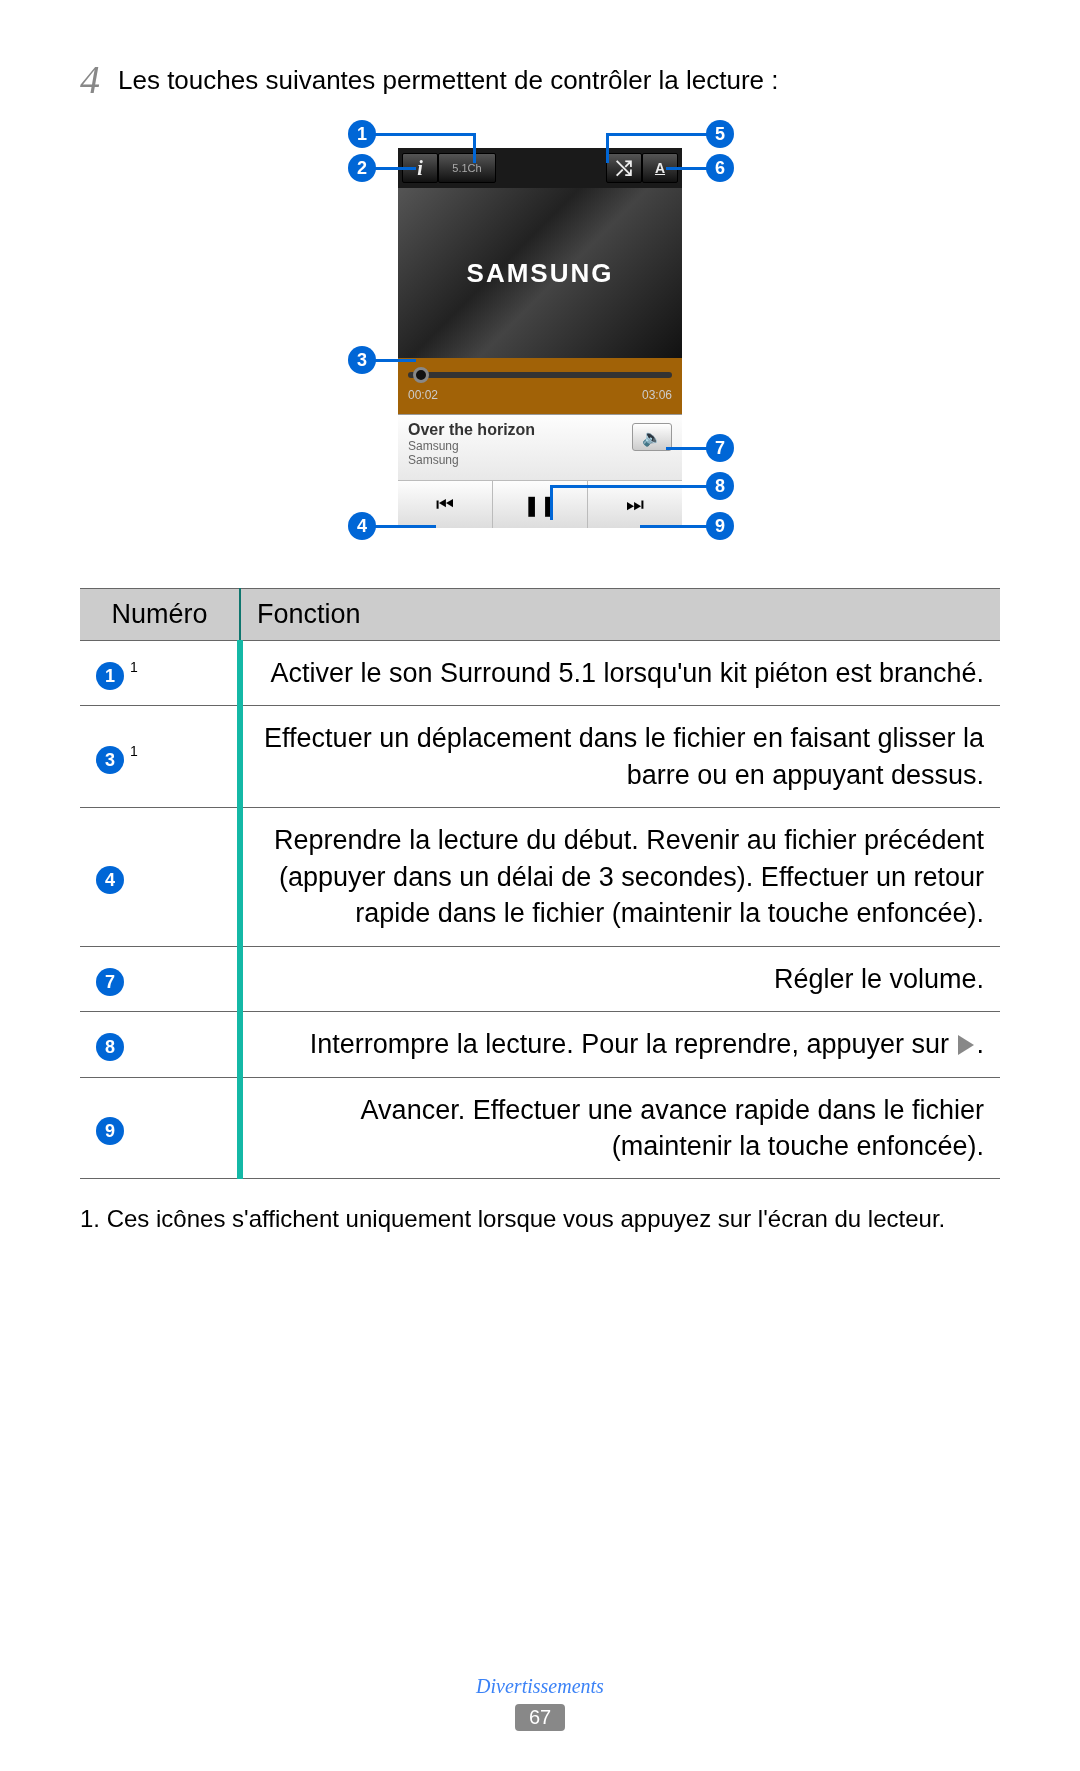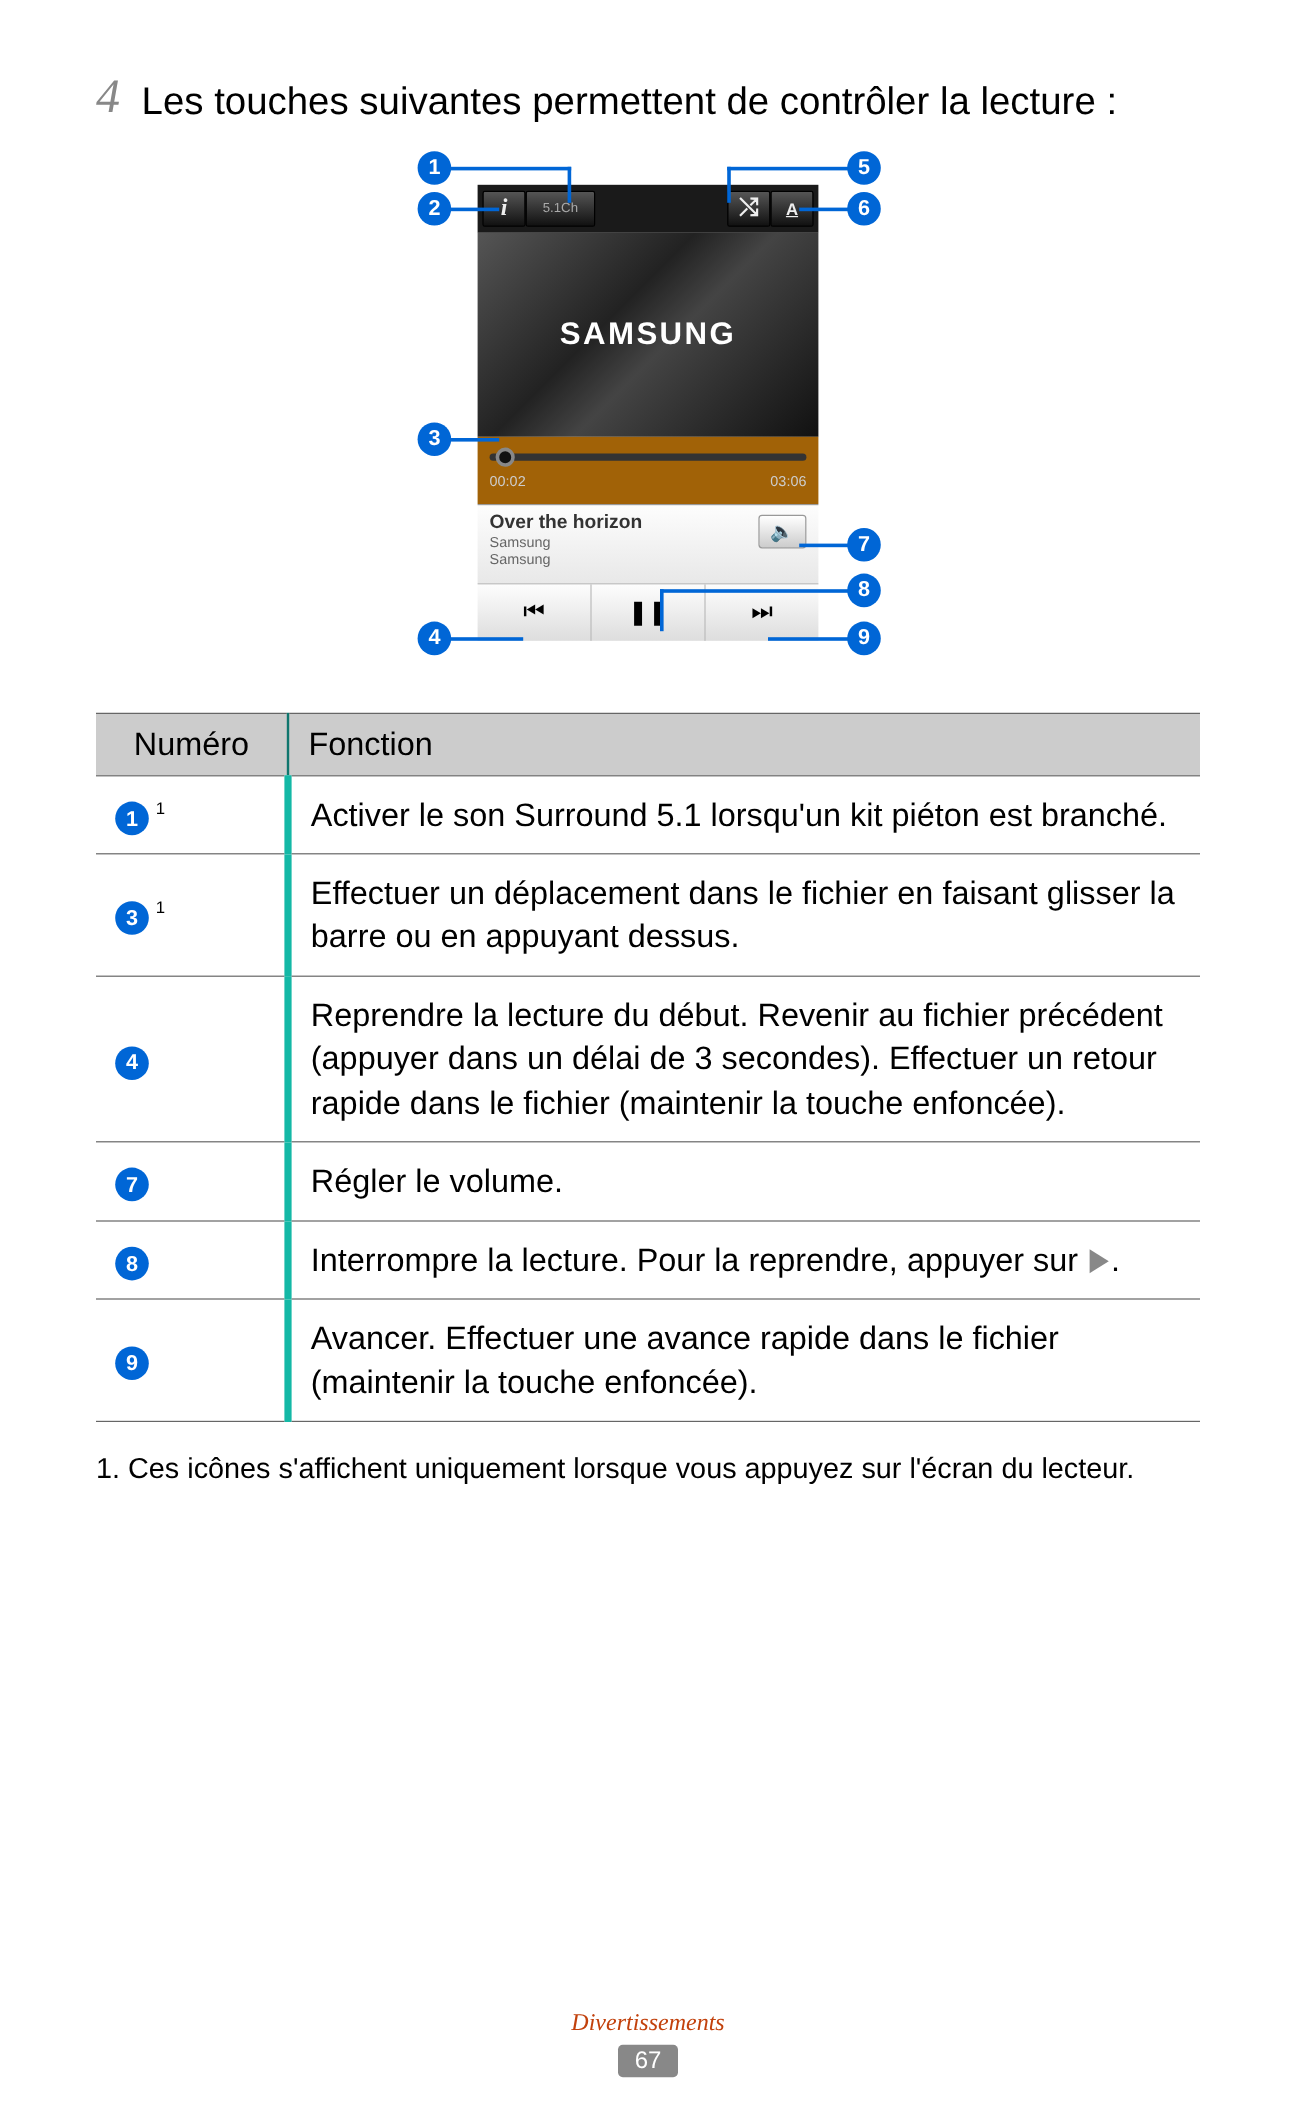--- a/index.html
+++ b/index.html
@@ -1,19 +1,19 @@
 <!DOCTYPE html>
 <html><head>
   <meta charset="utf-8">
   <style>
     * { box-sizing: border-box; margin: 0; padding: 0; }
     body { font-family: Arial, Helvetica, sans-serif; background: #fff; color: #000; width: 1080px; height: 1771px; position: relative; padding: 60px 80px; }
     .step { display: flex; gap: 18px; margin-bottom: 20px; }
     .step-num { font-family: Georgia, serif; font-style: italic; font-size: 40px; color: #888; line-height: 1; }
-    .step-text { font-size: 32px; line-height: 1.3; flex: 1; padding-top: 4px; }
+    .step-text { font-size: 26px; line-height: 1.3; flex: 1; padding-top: 4px; }
     .callout-wrap { display: flex; justify-content: center; margin: 10px 0 28px; }
     .callout { position: relative; width: 540px; height: 440px; }
     .phone { position: absolute; left: 128px; top: 28px; width: 284px; height: 400px; }
     .phone-top { height: 40px; background: #1a1a1a; display: flex; align-items: center; justify-content: space-between; padding: 0 4px; }
     .top-icon { width: 36px; height: 30px; background: linear-gradient(#555,#111); border: 1px solid #000; border-radius: 2px; display: flex; align-items: center; justify-content: center; color: #eee; font-size: 20px; font-weight: bold; font-style: italic; font-family: Georgia, serif; }
     .top-icon.wide { width: 58px; font-style: normal; font-family: Arial; font-size: 11px; color:#aaa; font-weight: normal; }
     .album { height: 170px; background: linear-gradient(135deg,#555 0%, #222 40%, #444 55%, #111 100%); display: flex; align-items: center; justify-content: center; }
     .album-text { color: #fff; font-weight: bold; font-size: 26px; letter-spacing: 2px; }
     .progress-area { height: 56px; background: #a16207; padding: 8px 10px 4px; }
     .progress-track { position: relative; height: 6px; background: #333; border-radius: 3px; margin-top: 6px; }
@@ -27,28 +27,28 @@
     .ctrl-area { height: 48px; background: linear-gradient(#fdfdfd,#ddd); display: flex; border-top:1px solid #bbb; }
     .ctrl-btn { flex: 1; display: flex; align-items: center; justify-content: center; font-size: 20px; border-right: 1px solid #bbb; }
     .ctrl-btn:last-child { border-right: none; }
     .badge { position: absolute; width: 28px; height: 28px; border-radius: 50%; background: #0066d6; color: #fff; font-weight: bold; font-size: 18px; display: flex; align-items: center; justify-content: center; z-index: 5; }
     .leader { position: absolute; background: #0066d6; z-index: 4; }
     .leader.h { height: 3px; }
     .leader.v { width: 3px; }
     table.funcs { width: 100%; border-collapse: collapse; font-size: 27px; }
     table.funcs th { background: #ccc; font-weight: normal; text-align: left; padding: 10px 16px; border: 1px solid #666; border-left:none; border-right:none; }
     table.funcs th:first-child { border-right: 2px solid #0f766e; text-align: center; }
-    table.funcs td { padding: 14px 16px; border-bottom: 1px solid #666; vertical-align: middle; line-height: 1.35; }
+    table.funcs td { padding: 14px 16px; border-bottom: 1px solid #666; vertical-align: middle; line-height: 1.35; text-align: right; }
     table.funcs td.num-cell { width: 160px; text-align: left; border-right: 6px solid #14b8a6; }
     .table-badge { display: inline-flex; width: 28px; height: 28px; border-radius: 50%; background: #0066d6; color: #fff; font-weight: bold; font-size: 18px; align-items: center; justify-content: center; }
     .sup1 { font-size: 14px; vertical-align: super; margin-left: 2px; }
     .play-icon-inline { display: inline-block; width: 0; height: 0; border-left: 16px solid #888; border-top: 10px solid transparent; border-bottom: 10px solid transparent; vertical-align: -2px; margin: 0 2px; }
     .footnote { font-size: 24px; margin-top: 24px; padding-left: 32px; text-indent: -32px; line-height: 1.3; }
     .footer { position: absolute; left: 0; right: 0; bottom: 40px; text-align: center; }
-    .footer-cat { font-style: italic; font-size: 20px; color: #c2410c; font-family: Georgia, serif; }
+    .footer-cat { font-style: italic; font-size: 20px; color: #3b82f6; font-family: Georgia, serif; }
     .page-badge { display: inline-block; margin-top: 6px; background: #888; color: #fff; padding: 2px 14px; border-radius: 4px; font-size: 20px; }
   </style>
 </head>
 <body>
 
 <div class="step">
   <div class="step-num">4</div>
   <div class="step-text">Les touches suivantes permettent de contrôler la lecture :</div>
 </div>
 

